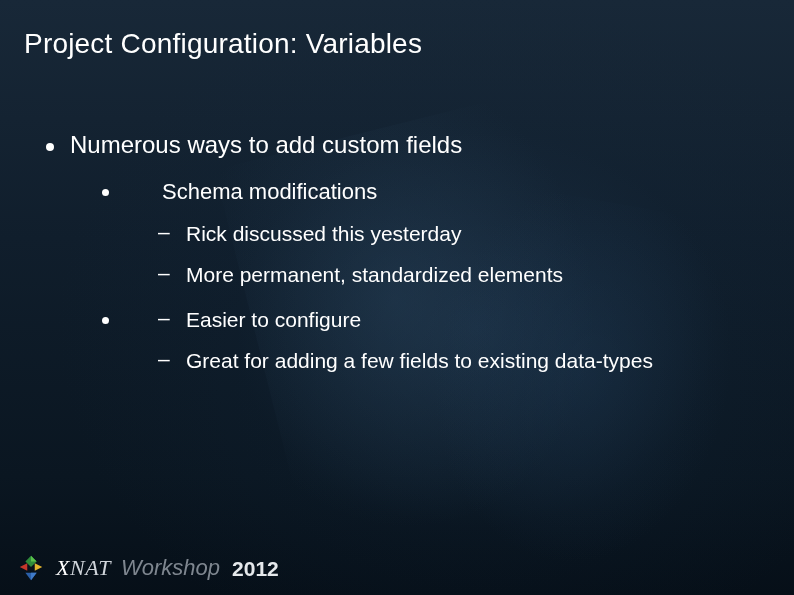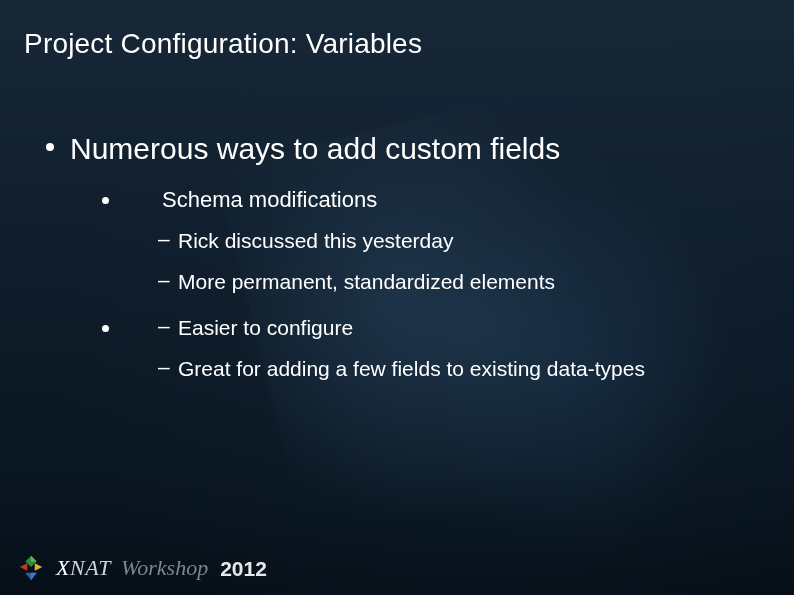--- a/index.html
+++ b/index.html
@@ -58,21 +58,21 @@
   .l1 { list-style: none; }
   .l1 > li { position: relative; padding-left: 34px; margin-top: 10px; }
   .l1 > li::before {
     content: "";
     position: absolute;
     left: 10px; top: 13px;
     width: 8px; height: 8px;
     background: #fff;
     border-radius: 50%;
   }
-  .l1 > li > .txt { font-size: 30px; line-height: 1.25; }
+  .l1 > li > .txt { font-size: 24px; line-height: 1.25; }
 
   .l2 { list-style: none; margin-top: 16px; margin-left: 24px; }
   .l2 > li { position: relative; padding-left: 30px; margin-top: 18px; }
   .l2 > li::before {
     content: "";
     position: absolute;
     left: 8px; top: 11px;
     width: 7px; height: 7px;
     background: #fff;
     border-radius: 50%;
@@ -81,21 +81,21 @@
 
   .l3 { list-style: none; margin-top: 10px; margin-left: 30px; }
   .l3 > li { position: relative; padding-left: 24px; margin-top: 14px; }
   .l3 > li::before {
     content: "–";
     position: absolute;
     left: 4px; top: 0;
     font-size: 21px;
     color: #fff;
   }
-  .l3 > li > .txt { font-size: 21px; line-height: 1.3; }
+  .l3 > li > .txt { font-size: 21px; line-height: 1.3; margin-left: 8px; }
 
   
   .footer {
     position: absolute;
     left: 16px;
     bottom: 12px;
     display: flex;
     align-items: center;
     gap: 10px;
   }
@@ -103,21 +103,21 @@
   .brand { display: flex; align-items: flex-end; gap: 10px; }
   .brand-main {
     font-family: Georgia, 'Times New Roman', serif;
     font-style: italic;
     font-size: 22px;
     letter-spacing: 0.5px;
     color: #cfd4da;
   }
   .brand-main .x { color: #ffffff; font-style: italic; }
   .brand-sub {
-    font-family: Liberation Serif, serif;
+    font-family: Liberation Sans, sans-serif;
     font-style: italic;
     font-size: 22px;
     color: #7e868f;
   }
   .brand-year {
     font-family: Arial, Helvetica, sans-serif;
     font-style: normal;
     font-weight: 700;
     font-size: 21px;
     color: #e6e9ec;

